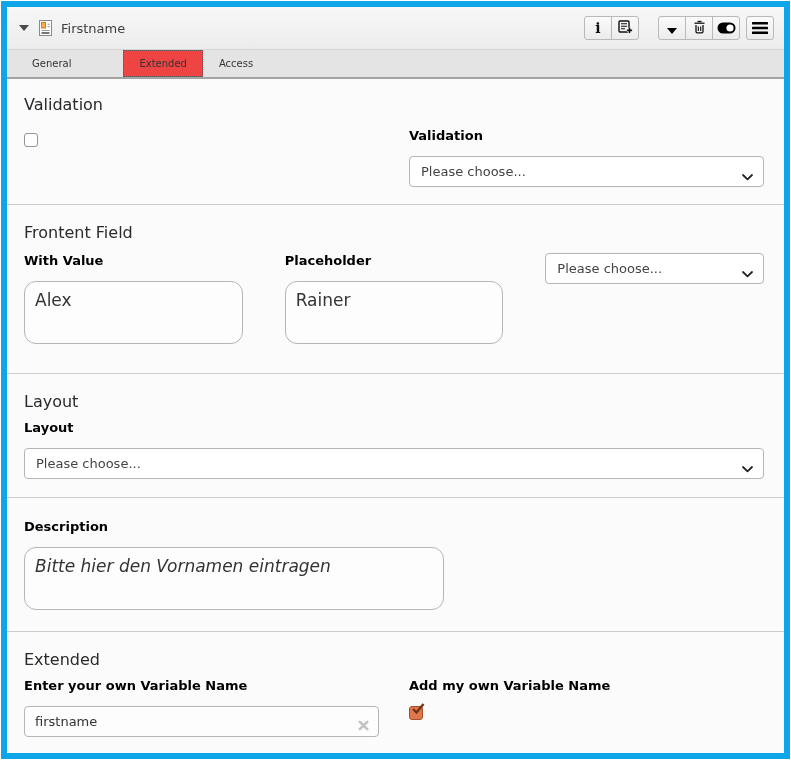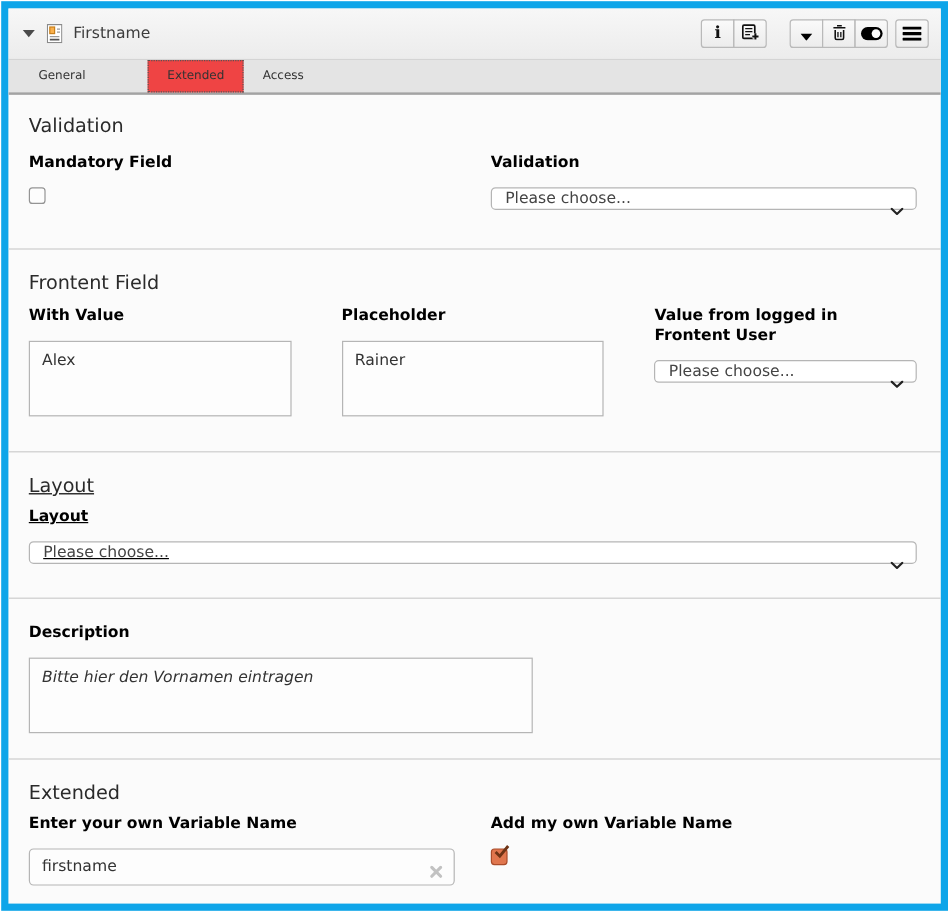--- a/index.html
+++ b/index.html
@@ -40,48 +40,48 @@
   .section { padding: 0 20px 0 17px; border-bottom: 1px solid #ccc; }
   .section:last-child { border-bottom: none; }
   .section-heading { font-size: 16px; font-weight: 400; color: #2a2a2a; }
   .field-label { display: block; font-size: 13px; font-weight: 700; color: #000;
     line-height: 16px; margin-bottom: 12px; }
 
   .row { display: flex; gap: 30px; align-items: flex-start; }
   .row3 { display: flex; gap: 42px; align-items: flex-start; }
   .col { flex: 1; min-width: 0; }
 
-  .sel { position: relative; height: 19px; background: #fff; border: 1px solid #b5b5b5;
+  .sel { position: relative; height: 31px; background: #fff; border: 1px solid #b5b5b5;
     border-radius: 4px; display: flex; align-items: center; padding: 0 30px 0 11px;
     font-size: 13px; color: #444; cursor: pointer; }
   .sel .chev { position: absolute; right: 10px; top: 12px; }
 
   textarea.ta { width: 100%; height: 63px; background: #fdfdfd; border: 1px solid #b5b5b5;
-    border-radius: 0; padding: 8px 10px; font-family: inherit; font-size: 13px; color: #333;
+    border-radius: 12px; padding: 8px 10px; font-family: inherit; font-size: 17px; color: #333;
     resize: none; outline: none; }
 
   .text-wrap { position: relative; }
   input.txt { width: 100%; height: 31px; background: #fdfdfd; border: 1px solid #b5b5b5;
     border-radius: 4px; padding: 0 28px 0 10px; font-family: inherit; font-size: 13px;
     color: #333; outline: none; }
   .clear-x { position: absolute; right: 10px; top: 10px; cursor: pointer; }
 
   .checkbox { width: 14px; height: 14px; border: 1px solid #949494; border-radius: 3px;
     background: #fdfdfd; position: relative; cursor: pointer; }
   .checkbox .check { display: none; position: absolute; top: -4px; left: 1px; }
   .checkbox.checked { background: #e0764e; border-color: #aa4c2a; }
   .checkbox.checked .check { display: block; }
 
   
-  .s-validation { padding-top: 16px; padding-bottom: 32px; }
+  .s-validation { padding-top: 16px; padding-bottom: 17px; }
   .s-validation .section-heading { margin-bottom: 14px; }
   .s-validation .checkbox { margin-top: 5px; }
   .s-prefill { padding-top: 18px; padding-bottom: 25px; }
   .s-prefill .section-heading { margin-bottom: 11px; }
-  .s-layout { padding-top: 18px; padding-bottom: 28px; text-decoration: underline; }
+  .s-layout { padding-top: 18px; padding-bottom: 18px; }
   .s-layout .section-heading { margin-bottom: 9px; }
   .s-description { padding-top: 21px; padding-bottom: 17px; }
   .s-description .ta-desc { width: 420px; font-style: italic; }
   .s-variables { padding-top: 18px; padding-bottom: 30px; }
   .s-variables .section-heading { margin-bottom: 9px; }
   .s-variables .checkbox { margin-top: 7px; }
 </style>
 </head>
 <body>
 
@@ -167,21 +167,20 @@
       </div>
     <div class="tab">
         <span>Access</span>
       </div>
   </div>
 
   <div class="section s-validation">
     <div class="section-heading">Validation</div>
     <div class="row">
       <div class="col">
-        <label class="field-label">Mandatory Field</label>
         <div class="checkbox">
           
         </div>
       </div>
       <div class="col">
         <label class="field-label">Validation</label>
         <div class="sel">
           <span>Please choose...</span>
           <span class="chev">
             <svg width="11" height="7" viewBox="0 0 11 7">
@@ -198,21 +197,20 @@
     <div class="row3">
       <div class="col">
         <label class="field-label">With Value</label>
         <textarea class="ta" style="">Alex</textarea>
       </div>
       <div class="col">
         <label class="field-label">Placeholder</label>
         <textarea class="ta" style="">Rainer</textarea>
       </div>
       <div class="col">
-        <label class="field-label">Value from logged in Frontent User</label>
         <div class="sel">
           <span>Please choose...</span>
           <span class="chev">
             <svg width="11" height="7" viewBox="0 0 11 7">
                 <path d="M1 1 L5.5 5.3 L10 1" fill="none" stroke="#222" stroke-width="1.8" stroke-linecap="round" stroke-linejoin="round"></path>
               </svg>
           </span>
         </div>
       </div>
     </div>

